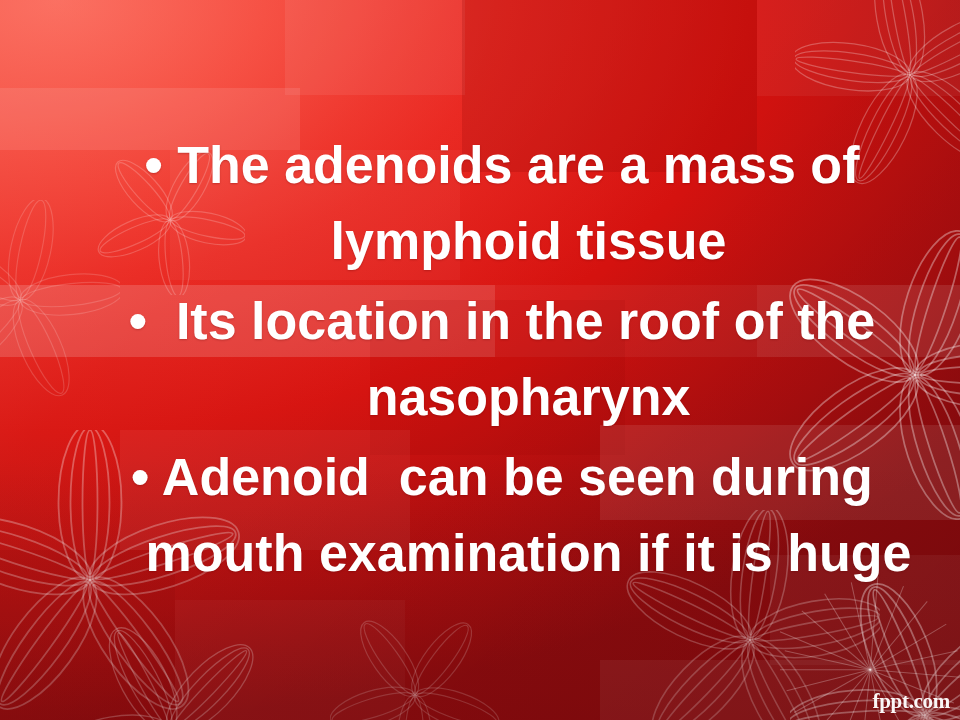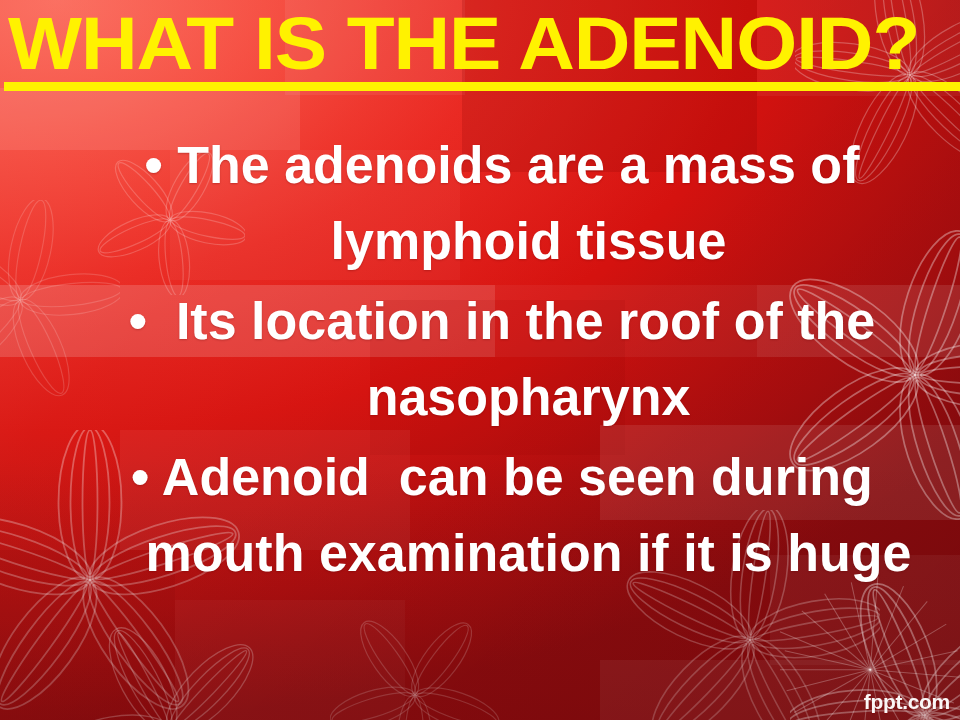--- a/index.html
+++ b/index.html
@@ -104,21 +104,21 @@
     font-size: 51px;
     line-height: 76px;
   }
 
   
   .watermark {
     position: absolute;
     right: 10px;
     bottom: 6px;
     color: #ffffff;
-    font-family: Liberation Sans, sans-serif;
+    font-family: Liberation Serif, serif;
     font-weight: bold;
     font-size: 21px;
     letter-spacing: -0.3px;
     opacity: 0.96;
     text-shadow: 0 1px 2px rgba(120,0,0,0.5);
   }
   .watermark-glow {
     position: absolute;
     right: -30px;
     bottom: -40px;
@@ -451,24 +451,20 @@
           <line x1="0" y1="0" x2="60" y2="-72"></line>
         <line x1="0" y1="0" x2="35" y2="-88"></line>
           <line x1="0" y1="0" x2="8" y2="-98"></line>
         <line x1="0" y1="0" x2="-20" y2="-92"></line>
           <line x1="0" y1="0" x2="-48" y2="-80"></line>
         <line x1="0" y1="0" x2="-72" y2="-62"></line>
       </g>
     </g>
   </svg>
 
-  <div class="title-wrap">
-    <h1 class="title">WHAT IS THE ADENOID?</h1>
-    <div class="title-rule"></div>
-  </div>
 
   <div class="body">
     <p class="bullet"><span class="dot">•</span><span> The adenoids are a mass of lymphoid tissue</span></p>
     <p class="bullet"><span class="dot">•</span><span>  Its location in the roof of the nasopharynx</span></p>
     <p class="bullet"><span class="dot">•</span><span> Adenoid  can be seen during mouth examination if it is huge</span></p>
   </div>
 
   <div class="watermark">fppt.com</div>
 
 </div>

